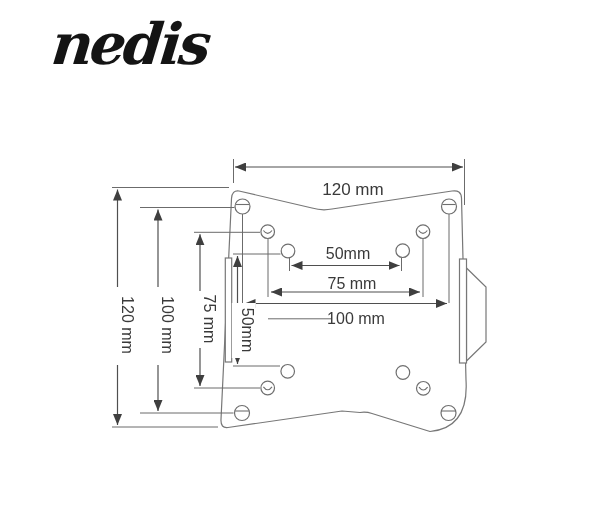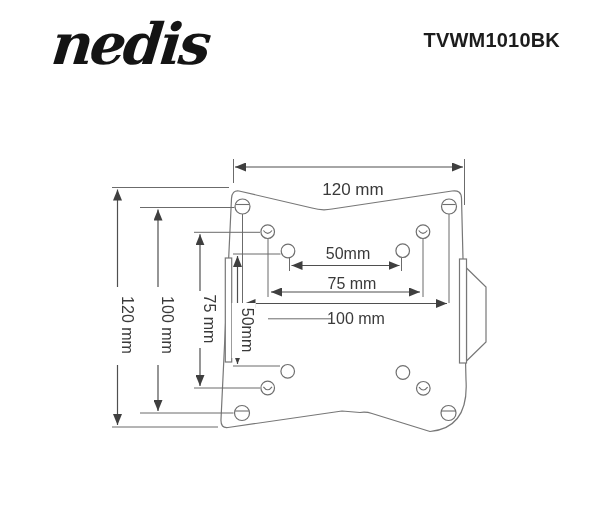--- a/index.html
+++ b/index.html
@@ -21,21 +21,20 @@
   .dimlabel{fill:#3a3a3a;font-size:16px;}
   .dimlabel.big{font-size:17px;}
   .mask{fill:#ffffff;}
 </style>
 </head>
 <body>
 
 <div id="page">
 
   <div class="logo">nedis</div>
-  <div class="product-code">TVWM1010BK</div>
 
   <svg width="600" height="532" viewBox="0 0 600 532">
     <defs>
       <marker id="ah" markerUnits="userSpaceOnUse" markerWidth="12" markerHeight="9" refX="11" refY="4.5" orient="auto-start-reverse">
         <path d="M0,0 L11,4.5 L0,9 Z" fill="#3f3f3f"></path>
       </marker>
     </defs>
 
     <g>
       <path class="plate" d="M 239,191

